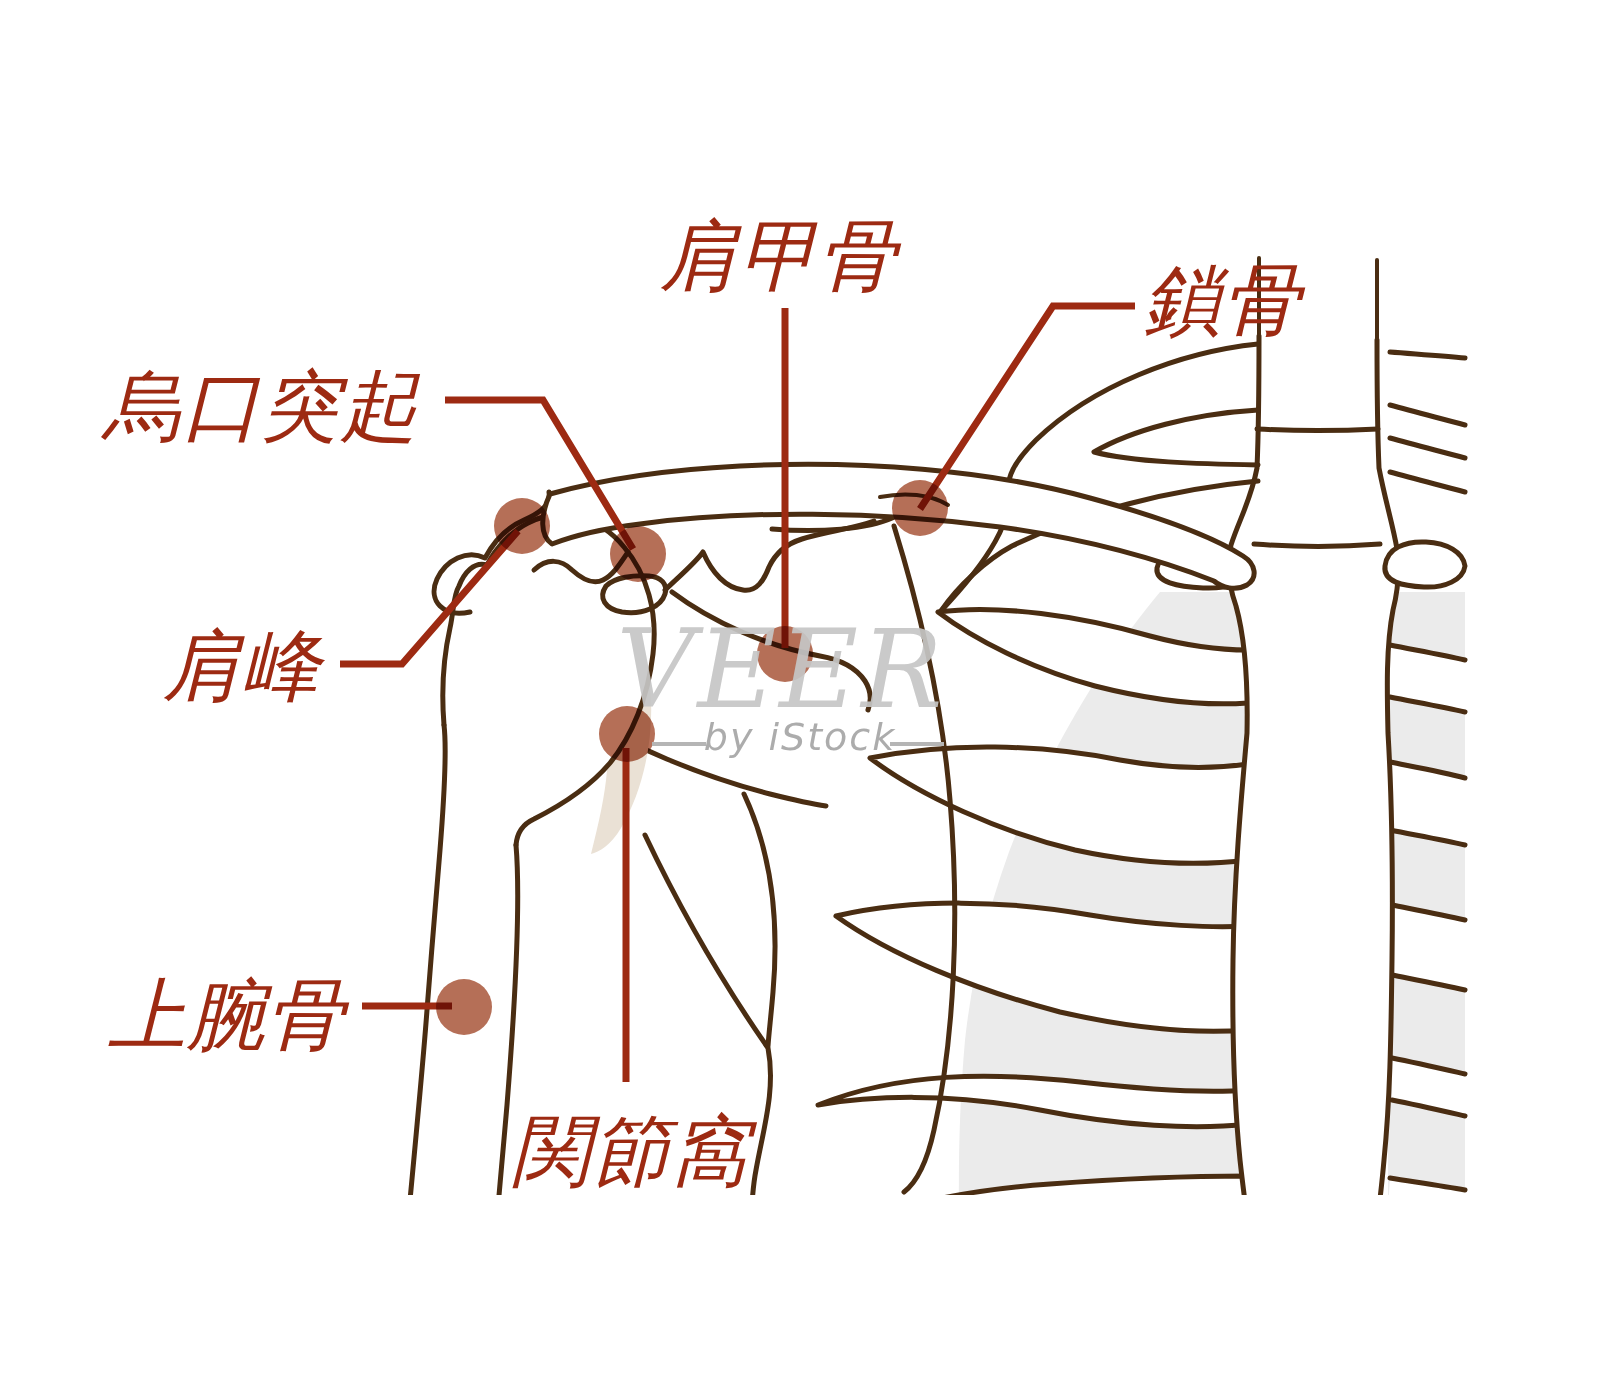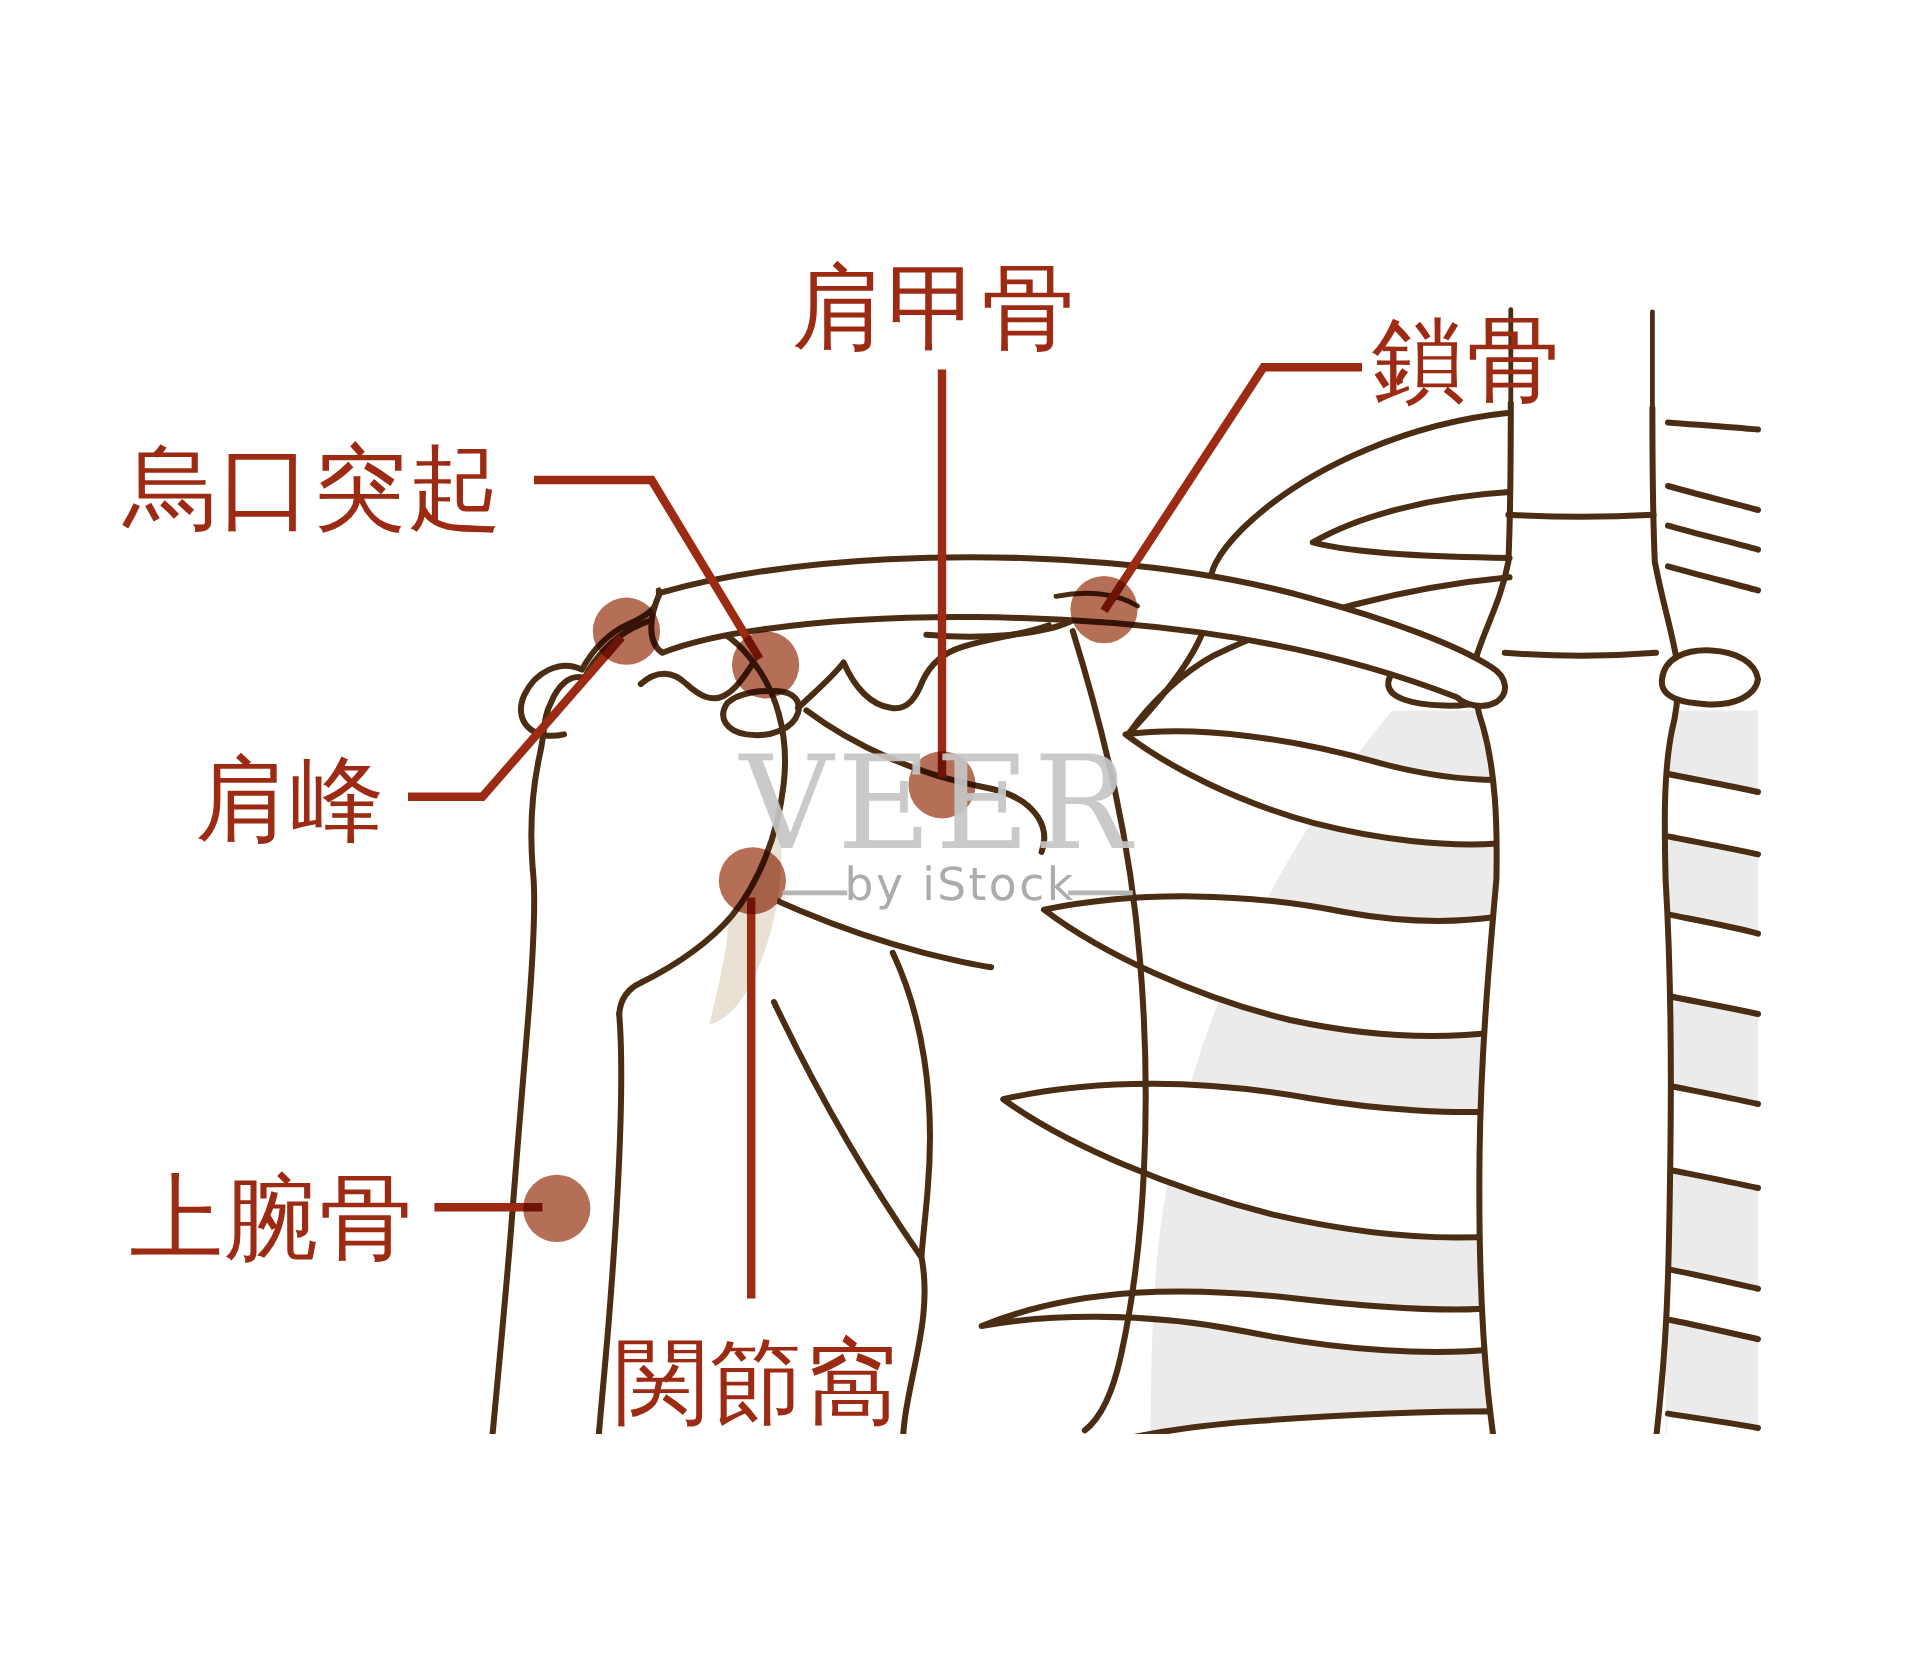--- a/index.html
+++ b/index.html
@@ -1,17 +1,17 @@
 <!DOCTYPE html>
 <html style="--c-background: #ffffff; --c-label: #9d2a12; --c-leader: #9d2a12; --c-bone: #4a2d12; --c-dot: #b56f57; --c-shade-gray: #ebebeb; --c-shade-beige: #eae1d5; --c-watermark: #c6c6c6; --c-watermark-sub: #a8a8a8; --c-watermark-dash: #b5b5b5;"><head>
 <meta charset="utf-8">
 <style>
   html,body{margin:0;padding:0;background:#fff;}
   body{font-family:"DejaVu Sans","Liberation Sans",sans-serif;}
-  .stage{position:relative;width:1600px;height:1195px;background:var(--c-background,#fff);overflow:hidden;}
+  .stage{position:relative;width:1600px;height:1195px;background:var(--c-background,#fff);overflow:hidden;font-style:italic;}
   svg{display:block}
   .bone{fill:none;stroke:var(--c-bone,#4a2d12);stroke-width:5;stroke-linecap:round;stroke-linejoin:round;}
   .bone-thin{fill:none;stroke:var(--c-bone,#4a2d12);stroke-width:4;stroke-linecap:round;}
   .bonefill{fill:#ffffff;stroke:none;}
   .boneboth{fill:#ffffff;stroke:var(--c-bone,#4a2d12);stroke-width:5;stroke-linejoin:round;}
   .shade{fill:var(--c-shade-gray,#ebebeb);stroke:none;}
   .beige{fill:var(--c-shade-beige,#eae1d5);stroke:none;}
   .leader{fill:none;stroke:var(--c-leader,#9d2a12);stroke-width:7;stroke-linecap:butt;stroke-linejoin:miter;}
   .dot{fill:var(--c-dot,#b56f57);mix-blend-mode:multiply;}
   .lbl{fill:var(--c-label,#9d2a12);font-family:"DejaVu Sans","Liberation Sans",sans-serif;font-size:78px;font-weight:500;letter-spacing:1px;}

